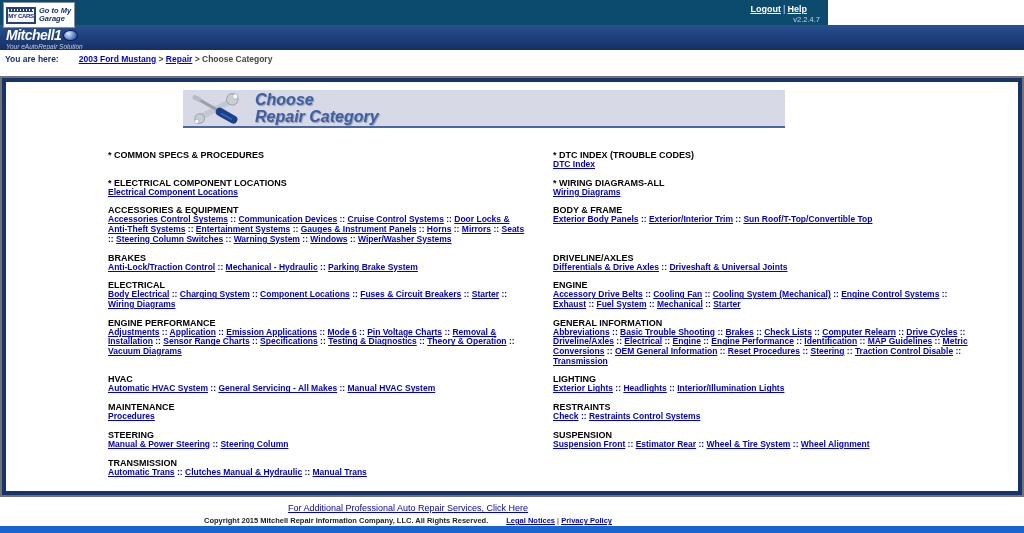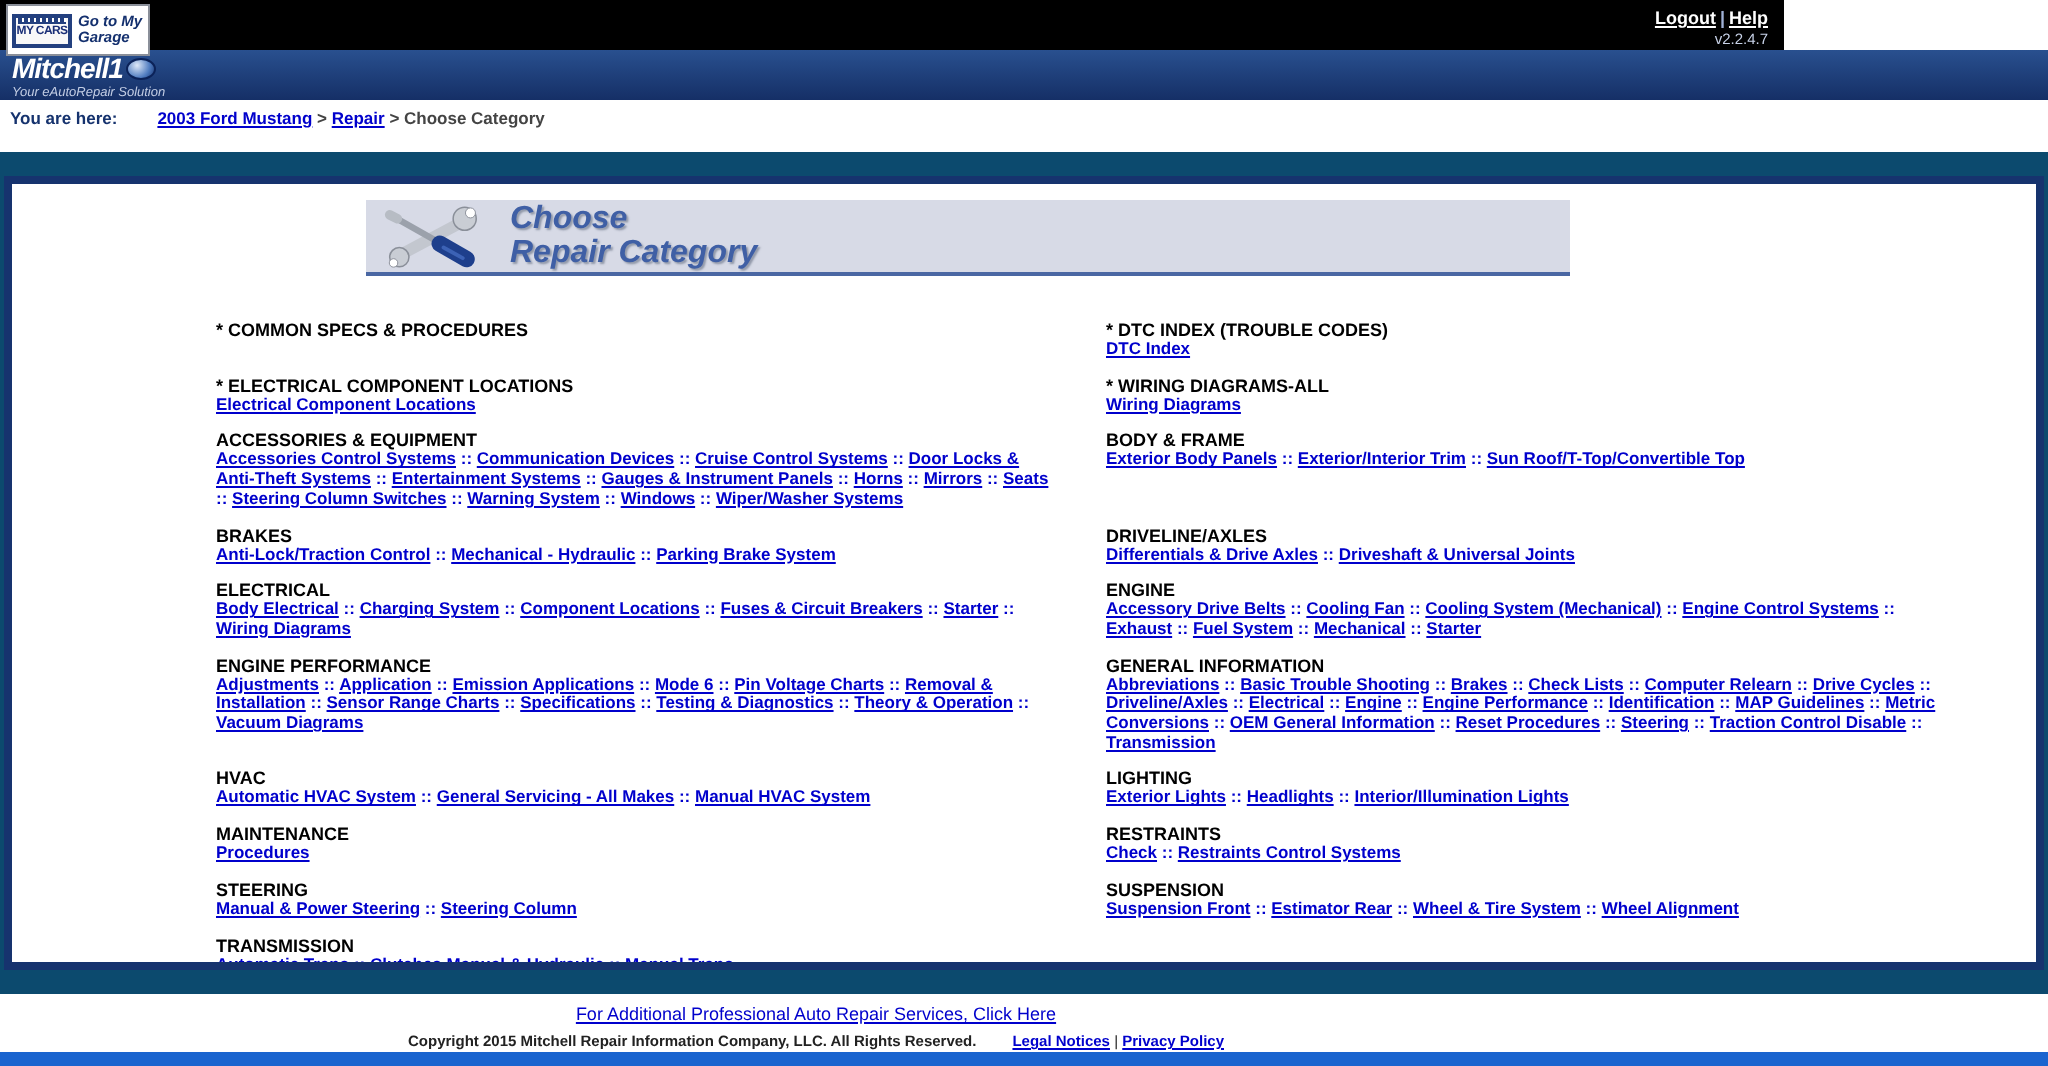--- a/index.html
+++ b/index.html
@@ -1,28 +1,28 @@
 <!DOCTYPE html>
 <html><head>
 <meta charset="utf-8">
 <style>
   * { box-sizing: border-box; margin: 0; padding: 0; }
   html, body { width: 1024px; height: 533px; overflow: hidden; background: #fff;
     font-family: "Liberation Sans", sans-serif; }
   .page { position: relative; width: 1024px; height: 533px; }
 
   
-  .topbar { position: absolute; top: 0; left: 0; width: 892px; height: 25px; background: #000000; }
+  .topbar { position: absolute; top: 0; left: 0; width: 828px; height: 25px; background: #0c4a6e; }
   .garage-btn { position: absolute; top: 2px; left: 3px; width: 72px; height: 26px; background: #fff;
     border: 1px solid #8a8f99; display: flex; align-items: center; padding: 1px 2px; cursor: pointer; z-index: 5; }
   .plate { width: 30px; height: 17px; border: 2px solid #23407f; background: #f8f8f8; text-align: center; }
   .plate-strip { height: 3px; border-bottom: 1px solid #23407f; margin: 0 1px; background: repeating-linear-gradient(90deg,#23407f 0 2px,#fff 2px 3px); }
   .plate-label { font-size: 6px; font-weight: bold; color: #1a2f77; line-height: 9px; letter-spacing: -0.3px; }
   .garage-label { flex: 1; margin-left: 3px; font-size: 7.5px; line-height: 8px; font-weight: bold; font-style: italic; color: #14306e; }
-  .top-links { position: absolute; top: 4px; right: 8px; font-size: 9px; font-weight: bold; color: #fff; text-align: right; padding-left: 30px; }
+  .top-links { position: absolute; top: 4px; right: 21px; font-size: 9px; font-weight: bold; color: #fff; text-align: right; padding-left: 30px; }
   .top-links a { color: #fff; text-decoration: underline; cursor: pointer; }
   .top-sep { color: #9fb0d5; margin: 0 2px; }
   .version { position: absolute; top: 15px; right: 8px; font-size: 7.5px; color: #c8d2e8; }
 
   
   .logobar { position: absolute; top: 25px; left: 0; width: 1024px; height: 25px;
     background: linear-gradient(#29508f, #152f66); }
   .logo { position: absolute; left: 6px; top: 1px; color: #fff; }
   .logo-title { font-size: 14px; font-weight: bold; font-style: italic; letter-spacing: -0.5px; }
   .globe { display: inline-block; width: 15px; height: 11px; border-radius: 50%;
@@ -48,21 +48,21 @@
     border-left: 1px solid #c5c5c5; border-bottom: 1px solid #c5c5c5; }
   .search-input { position: absolute; left: 9px; top: 5px; width: 110px; height: 13px;
     border: 1px solid #7a7a7a; font-size: 9px; padding: 0 2px; }
   .search-btn { position: absolute; right: 13px; top: 4px; width: 29px; height: 15px;
     background: #d6d3ce; border: 1px solid; border-color: #fff #55524d #55524d #fff; outline: 1px solid #333;
     font-size: 6.5px; font-weight: bold; color: #000; cursor: pointer; font-family: "Liberation Sans", sans-serif;
     padding: 0; line-height: 12px; }
 
   
   .box-wrap { position: absolute; top: 76px; left: 0; width: 1024px; height: 421px;
-    background: #0c4a6e; padding: 12px 2px; }
+    background: #737373; padding: 2px 2px; }
   .content-box { width: 100%; height: 100%; background: #fff; border: 4px solid #16336e; overflow: hidden; }
   .banner { margin: 8px 0 0 177px; width: 602px; height: 38px; background: #d7dae6;
     border-bottom: 2px solid #4a67a3; display: flex; align-items: center; }
   .tools-wrap { margin-left: 8px; width: 50px; height: 36px; }
   .banner-title { margin-left: 14px; font-style: italic; font-weight: bold; color: #3f5fa5;
     font-size: 16px; line-height: 17px; text-shadow: 1px 1px 1px rgba(90,100,120,0.55); }
 
   .cat-wrap { margin: 22px 0 0 102px; }
   .cat-row { display: grid; grid-template-columns: 420px 420px; column-gap: 25px; margin-bottom: 8px; }
   .cat-heading { font-size: 9px; line-height: 10px; font-weight: bold; color: #000; }

